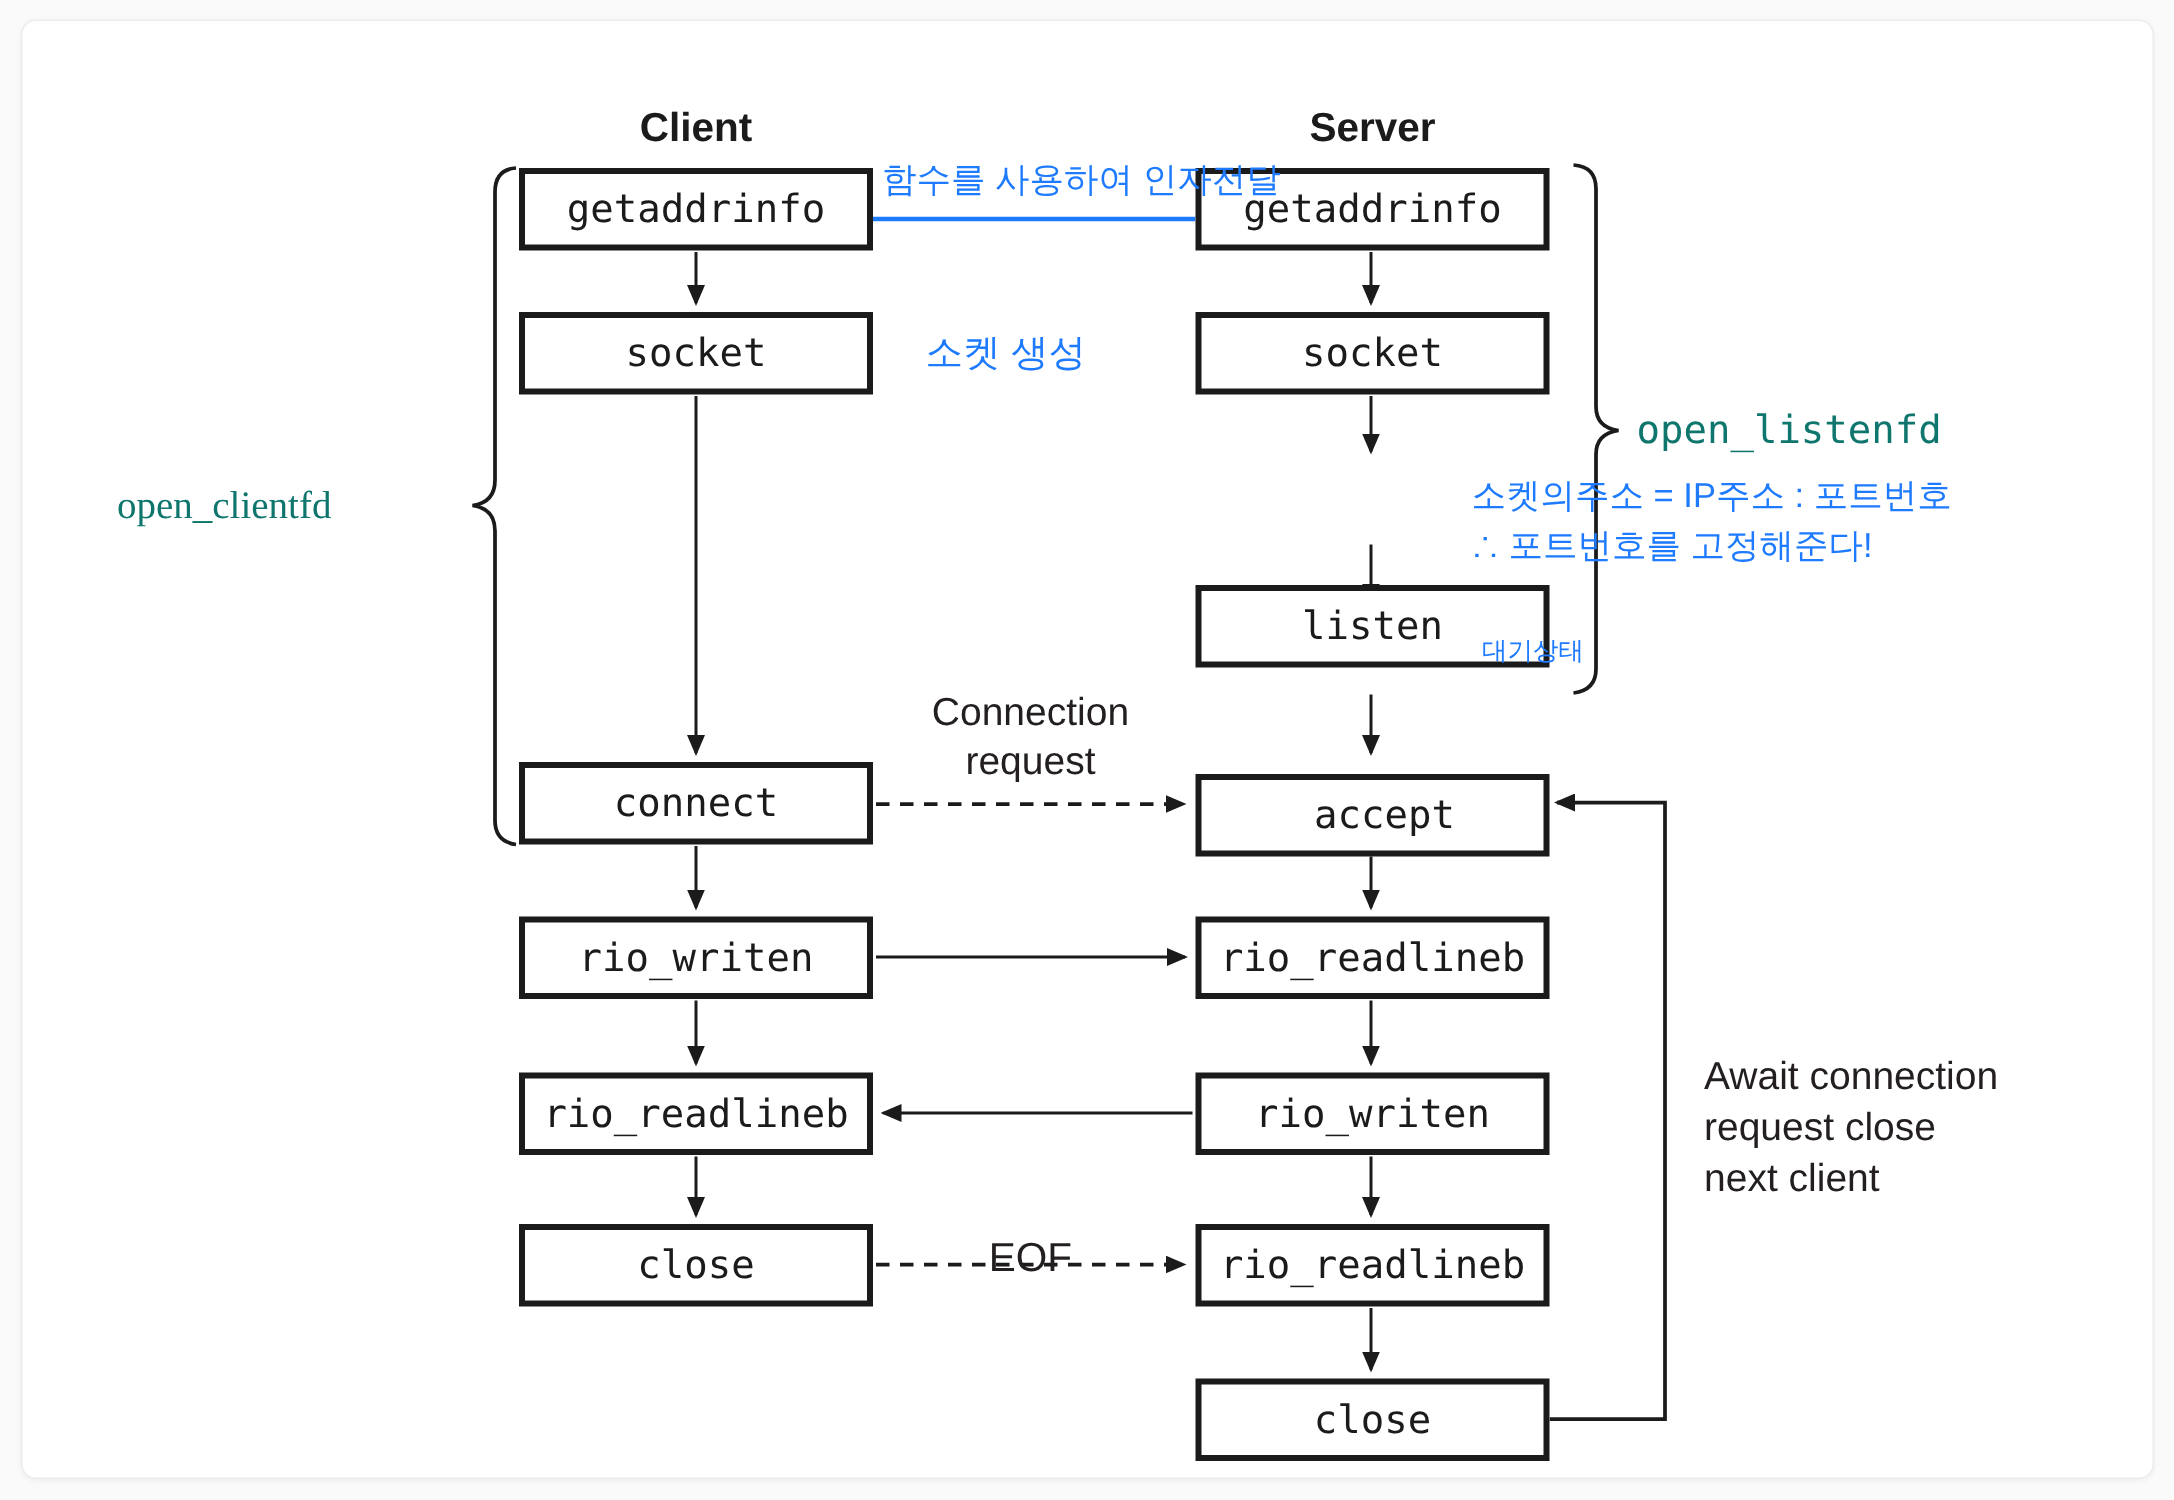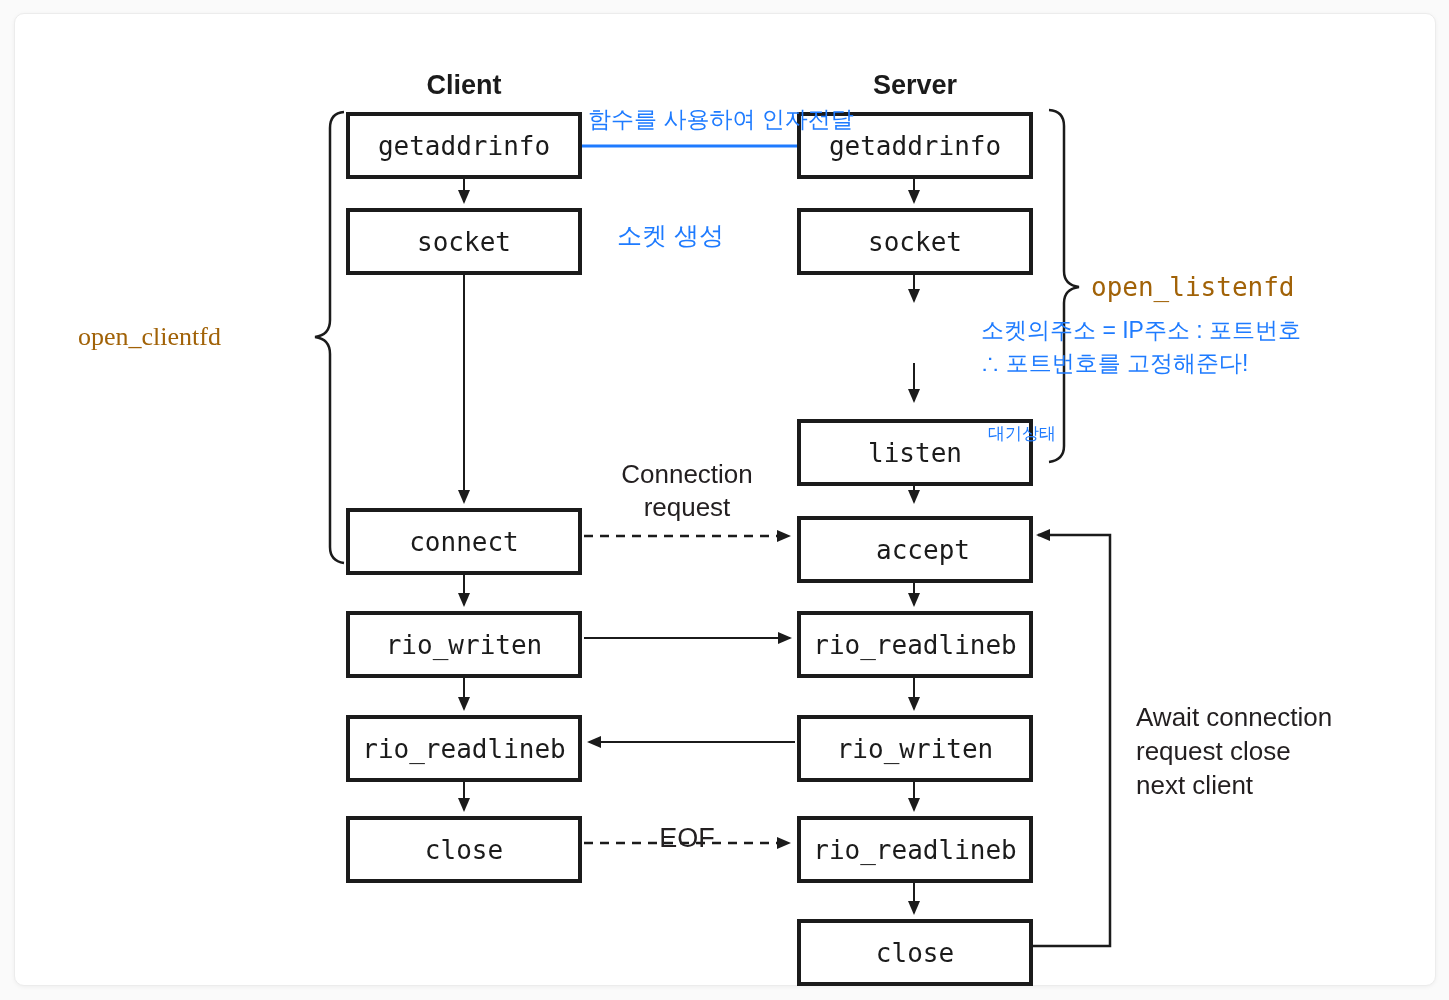--- a/index.html
+++ b/index.html
@@ -11,33 +11,33 @@
   }
   .card{
     position:absolute;left:14px;top:13px;width:1420px;height:971px;
     background:#ffffff;border:1px solid #ececec;border-radius:10px;
     box-shadow:0 1px 4px rgba(0,0,0,0.05);
   }
   .layer{position:absolute;left:0;top:0;width:1449px;height:1000px;}
   svg.lines{position:absolute;left:0;top:0;z-index:1;}
   .flow-box{
     position:absolute;box-sizing:border-box;z-index:2;
-    width:236px;height:67px;background:#ffffff;border:4px solid #1b1b1b;
+    width:236px;height:55px;background:#ffffff;border:4px solid #1b1b1b;
     display:flex;align-items:center;justify-content:center;
     font-family:"DejaVu Sans Mono","Liberation Mono",monospace;
     font-size:26px;letter-spacing:0px;color:#1b1b1b;
   }
   .col-header{
     position:absolute;z-index:2;width:236px;text-align:center;
     font-size:27px;font-weight:bold;color:#1b1b1b;
   }
   .mono-label{
     position:absolute;z-index:2;
     font-family:"DejaVu Sans Mono","Liberation Mono",monospace;
-    font-size:26px;color:#a16207;white-space:nowrap;
+    font-size:26px;color:#0f766e;white-space:nowrap;
   }
   .edge-label{
     position:absolute;z-index:2;font-size:26px;line-height:33px;
     color:#231f20;white-space:pre-line;
   }
   .edge-label.center{text-align:center;width:200px;}
   .kn{
     position:absolute;z-index:3;font-weight:400;color:#1e7bff;
     white-space:pre-line;line-height:34px;
     font-family:"Liberation Sans",sans-serif;
@@ -92,21 +92,21 @@
 
   <div class="flow-box" style="left:346px;top:112px;">getaddrinfo</div>
   <div class="flow-box" style="left:346px;top:208px;">socket</div>
   <div class="flow-box" style="left:346px;top:508px;">connect</div>
   <div class="flow-box" style="left:346px;top:611px;">rio_writen</div>
   <div class="flow-box" style="left:346px;top:715px;">rio_readlineb</div>
   <div class="flow-box" style="left:346px;top:816px;">close</div>
 
   <div class="flow-box" style="left:797px;top:112px;">getaddrinfo</div>
   <div class="flow-box" style="left:797px;top:208px;">socket</div>
-  <div class="flow-box" style="left:797px;top:419px;">listen</div>
+  <div class="flow-box" style="left:797px;top:390px;">listen</div>
   <div class="flow-box" style="left:797px;top:516px;padding-left:16px;">accept</div>
   <div class="flow-box" style="left:797px;top:611px;">rio_readlineb</div>
   <div class="flow-box" style="left:797px;top:715px;">rio_writen</div>
   <div class="flow-box" style="left:797px;top:816px;">rio_readlineb</div>
   <div class="flow-box" style="left:797px;top:919px;">close</div>
 
   <div class="mono-label" style="left:78px;top:322px;font-family:Liberation Serif, serif;">open_clientfd</div>
   <div class="mono-label" style="left:1091px;top:272px;">open_listenfd</div>
 
   <div class="edge-label center" style="left:587px;top:458px;">Connection

